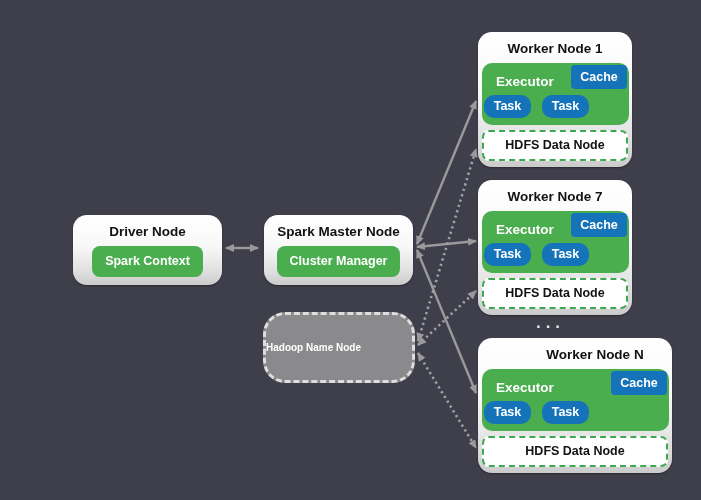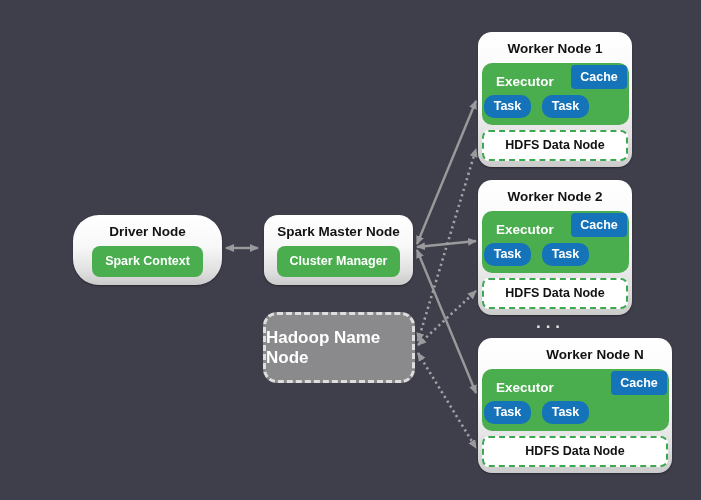--- a/index.html
+++ b/index.html
@@ -23,23 +23,23 @@
   }
   .chip{
     margin:7px auto 16px;width:max-content;height:31px;line-height:31px;
     padding:0 13px;border-radius:8px;background:#4aae4f;
     color:#ffffff;font-weight:bold;font-size:12.5px;text-align:center;
   }
 
   
   .hadoop{
     position:absolute;z-index:1;left:263px;top:312px;width:152px;height:71px;
-    box-sizing:border-box;background:#8a8a8c;border:3px dashed #dedede;border-radius:14px;
+    box-sizing:border-box;background:#8a8a8c;border:3px dashed #dedede;border-radius:22px;
     display:flex;align-items:center;justify-content:flex-start;
-    color:#ffffff;font-weight:bold;font-size:17px;
+    color:#ffffff;font-weight:bold;font-size:10px;
   }
 
   
   .worker{left:478px;width:154px;height:135px;}
   .worker-title{
     height:31px;line-height:34px;text-align:center;
     font-weight:bold;font-size:13.5px;color:#121212;
   }
   .executor{
     position:absolute;left:4px;right:3px;top:31px;height:62px;
@@ -87,21 +87,21 @@
 
     <line x1="417" y1="244" x2="476" y2="101" stroke="#9a9a9c" stroke-width="2.4" marker-start="url(#ahs)" marker-end="url(#ah)"></line>
     <line x1="417" y1="247" x2="476" y2="241" stroke="#9a9a9c" stroke-width="2.4" marker-start="url(#ahs)" marker-end="url(#ah)"></line>
     <line x1="417" y1="250" x2="476" y2="393" stroke="#9a9a9c" stroke-width="2.4" marker-start="url(#ahs)" marker-end="url(#ah)"></line>
 
     <line x1="418" y1="341" x2="476" y2="149" stroke="#a2a2a4" stroke-width="2.6" stroke-dasharray="2.2 3.4" marker-start="url(#ahs)" marker-end="url(#ah)"></line>
     <line x1="418" y1="345" x2="476" y2="291" stroke="#a2a2a4" stroke-width="2.6" stroke-dasharray="2.2 3.4" marker-start="url(#ahs)" marker-end="url(#ah)"></line>
     <line x1="418" y1="353" x2="476" y2="448" stroke="#a2a2a4" stroke-width="2.6" stroke-dasharray="2.2 3.4" marker-start="url(#ahs)" marker-end="url(#ah)"></line>
   </svg>
 
-  <div class="litebox node" style="left:73px;top:215px;border-radius:26px;">
+  <div class="litebox node" style="left:73px;top:215px;">
     <div class="node-title">Driver Node</div>
     <div class="chip">Spark Context</div>
   </div>
 
   <div class="litebox node" style="left:264px;top:215px;">
     <div class="node-title">Spark Master Node</div>
     <div class="chip">Cluster Manager</div>
   </div>
 
   <div class="hadoop">
@@ -117,21 +117,21 @@
       </div>
       <div class="task-row">
         <span class="task-chip">Task</span>
         <span class="task-chip">Task</span>
       </div>
     </div>
     <div class="hdfs">HDFS Data Node</div>
   </div>
 
   <div class="litebox worker" style="top:180px;">
-    <div class="worker-title">Worker Node 2</div>
+    <div class="worker-title">Worker Node 7</div>
     <div class="executor">
       <div class="exec-row">
         <span class="exec-label">Executor</span>
         <span class="cache-chip">Cache</span>
       </div>
       <div class="task-row">
         <span class="task-chip">Task</span>
         <span class="task-chip">Task</span>
       </div>
     </div>

